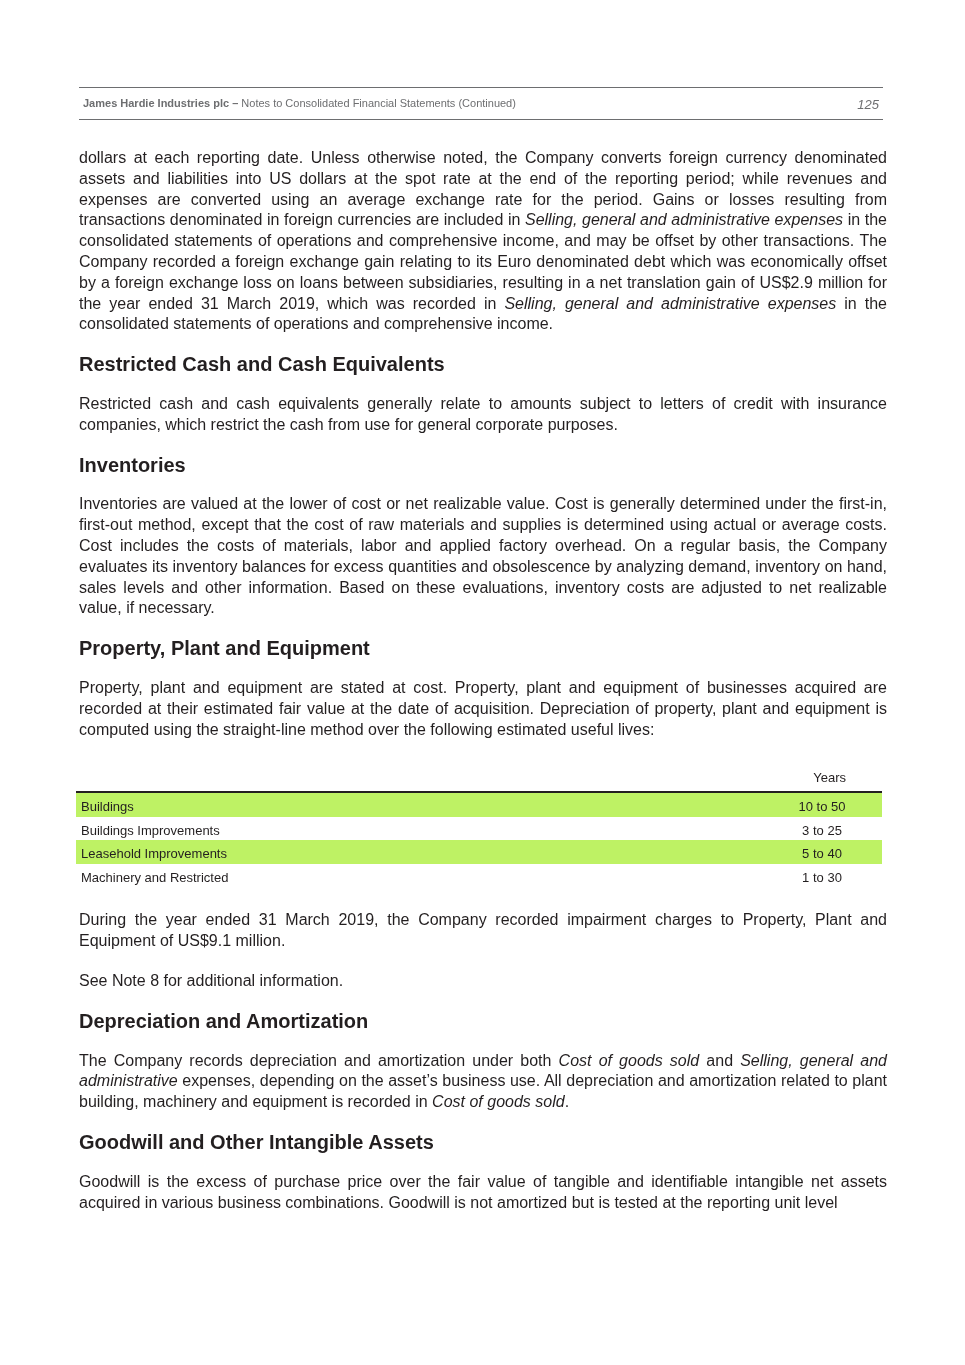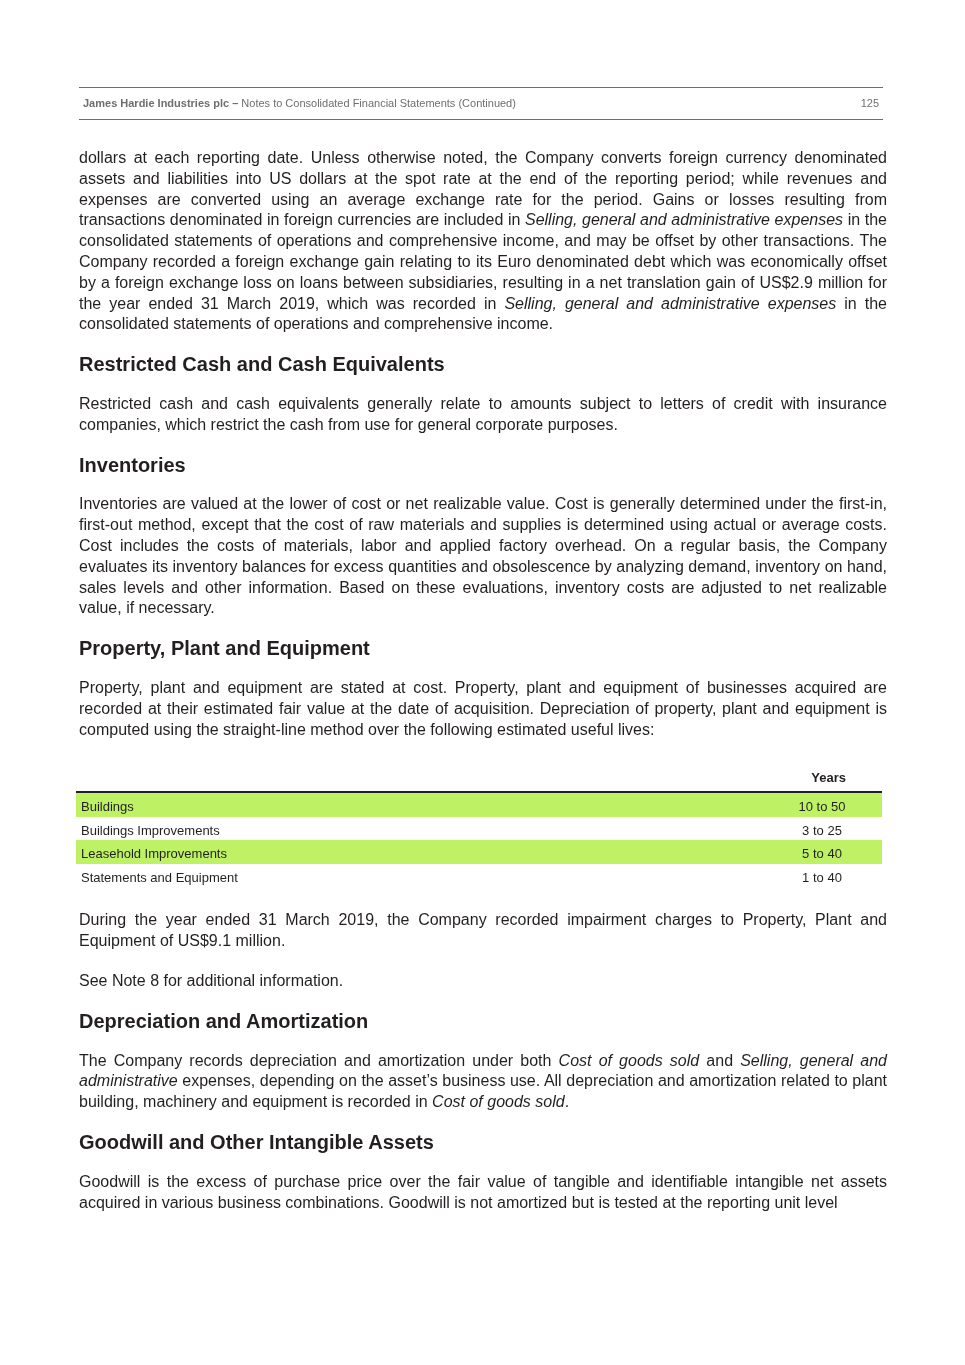--- a/index.html
+++ b/index.html
@@ -1,27 +1,27 @@
 <!DOCTYPE html>
 <html><head>
   <meta charset="utf-8">
   <style>
     html, body { margin: 0; padding: 0; background: #ffffff; }
     body { width: 965px; height: 1365px; position: relative; font-family: "Liberation Sans", sans-serif; color: #231f20; overflow: hidden; }
     .header { position: absolute; left: 79px; top: 87px; width: 804px; height: 33px; border-top: 1.5px solid #6d6e70; border-bottom: 1.5px solid #6d6e70; box-sizing: border-box; }
     .header-left { position: absolute; left: 4px; top: 9px; font-size: 11px; color: #6d6e70; }
     .header-left b { font-weight: bold; color: #6d6e70; }
-    .header-right { position: absolute; right: 4px; top: 9px; font-size: 11px; color: #6d6e70; }
+    .header-right { position: absolute; right: 4px; top: 9px; font-size: 13px; color: #6d6e70; font-style: italic; }
     .content { position: absolute; left: 79px; top: 148px; width: 808px; font-size: 16px; line-height: 20.8px; }
     p { margin: 0 0 19px 0; text-align: justify; }
     h3 { margin: 16px 0 19px 0; font-size: 20px; font-weight: bold; line-height: 20.8px; }
     i { font-style: italic; }
     .table { position: relative; width: 806px; margin: 27px 0 23px -3px; font-size: 13px; }
     .thead { height: 24px; border-bottom: 2px solid #231f20; position: relative; }
-    .thead .col-years { position: absolute; right: 36px; bottom: 3px; font-weight: bold; }
+    .thead .col-years { position: absolute; right: 36px; bottom: 3px; }
     .trow { height: 23.5px; position: relative; }
     .trow.shaded { background: #bef264; }
     .trow .label { position: absolute; left: 5px; top: 4px; }
     .trow .value { position: absolute; right: 30px; top: 4px; width: 60px; text-align: center; margin-left: 44px; }
   </style>
 </head>
 <body>
 
 <div class="header">
   <div class="header-left"><b>James Hardie Industries plc –</b><span> Notes to Consolidated Financial Statements (Continued)</span></div>
@@ -50,22 +50,22 @@
     </div>
     <div class="trow">
       <span class="label">Buildings Improvements</span>
       <span class="value">3 to 25</span>
     </div>
     <div class="trow shaded">
       <span class="label">Leasehold Improvements</span>
       <span class="value">5 to 40</span>
     </div>
     <div class="trow">
-      <span class="label">Statements and Equipment</span>
-      <span class="value">1 to 40</span>
+      <span class="label">Machinery and Restricted</span>
+      <span class="value">1 to 30</span>
     </div>
   </div>
 
   <p>During the year ended 31 March 2019, the Company recorded impairment charges to Property, Plant and Equipment of US$9.1 million.</p>
   <p>See Note 8 for additional information.</p>
 
   <h3>Depreciation and Amortization</h3>
   <p><span>The Company records depreciation and amortization under both </span><i>Cost of goods sold</i><span> and </span><i>Selling, general and administrative</i><span> expenses, depending on the asset’s business use. All depreciation and amortization related to plant building, machinery and equipment is recorded in </span><i>Cost of goods sold</i><span>.</span></p>
 
   <h3>Goodwill and Other Intangible Assets</h3>

